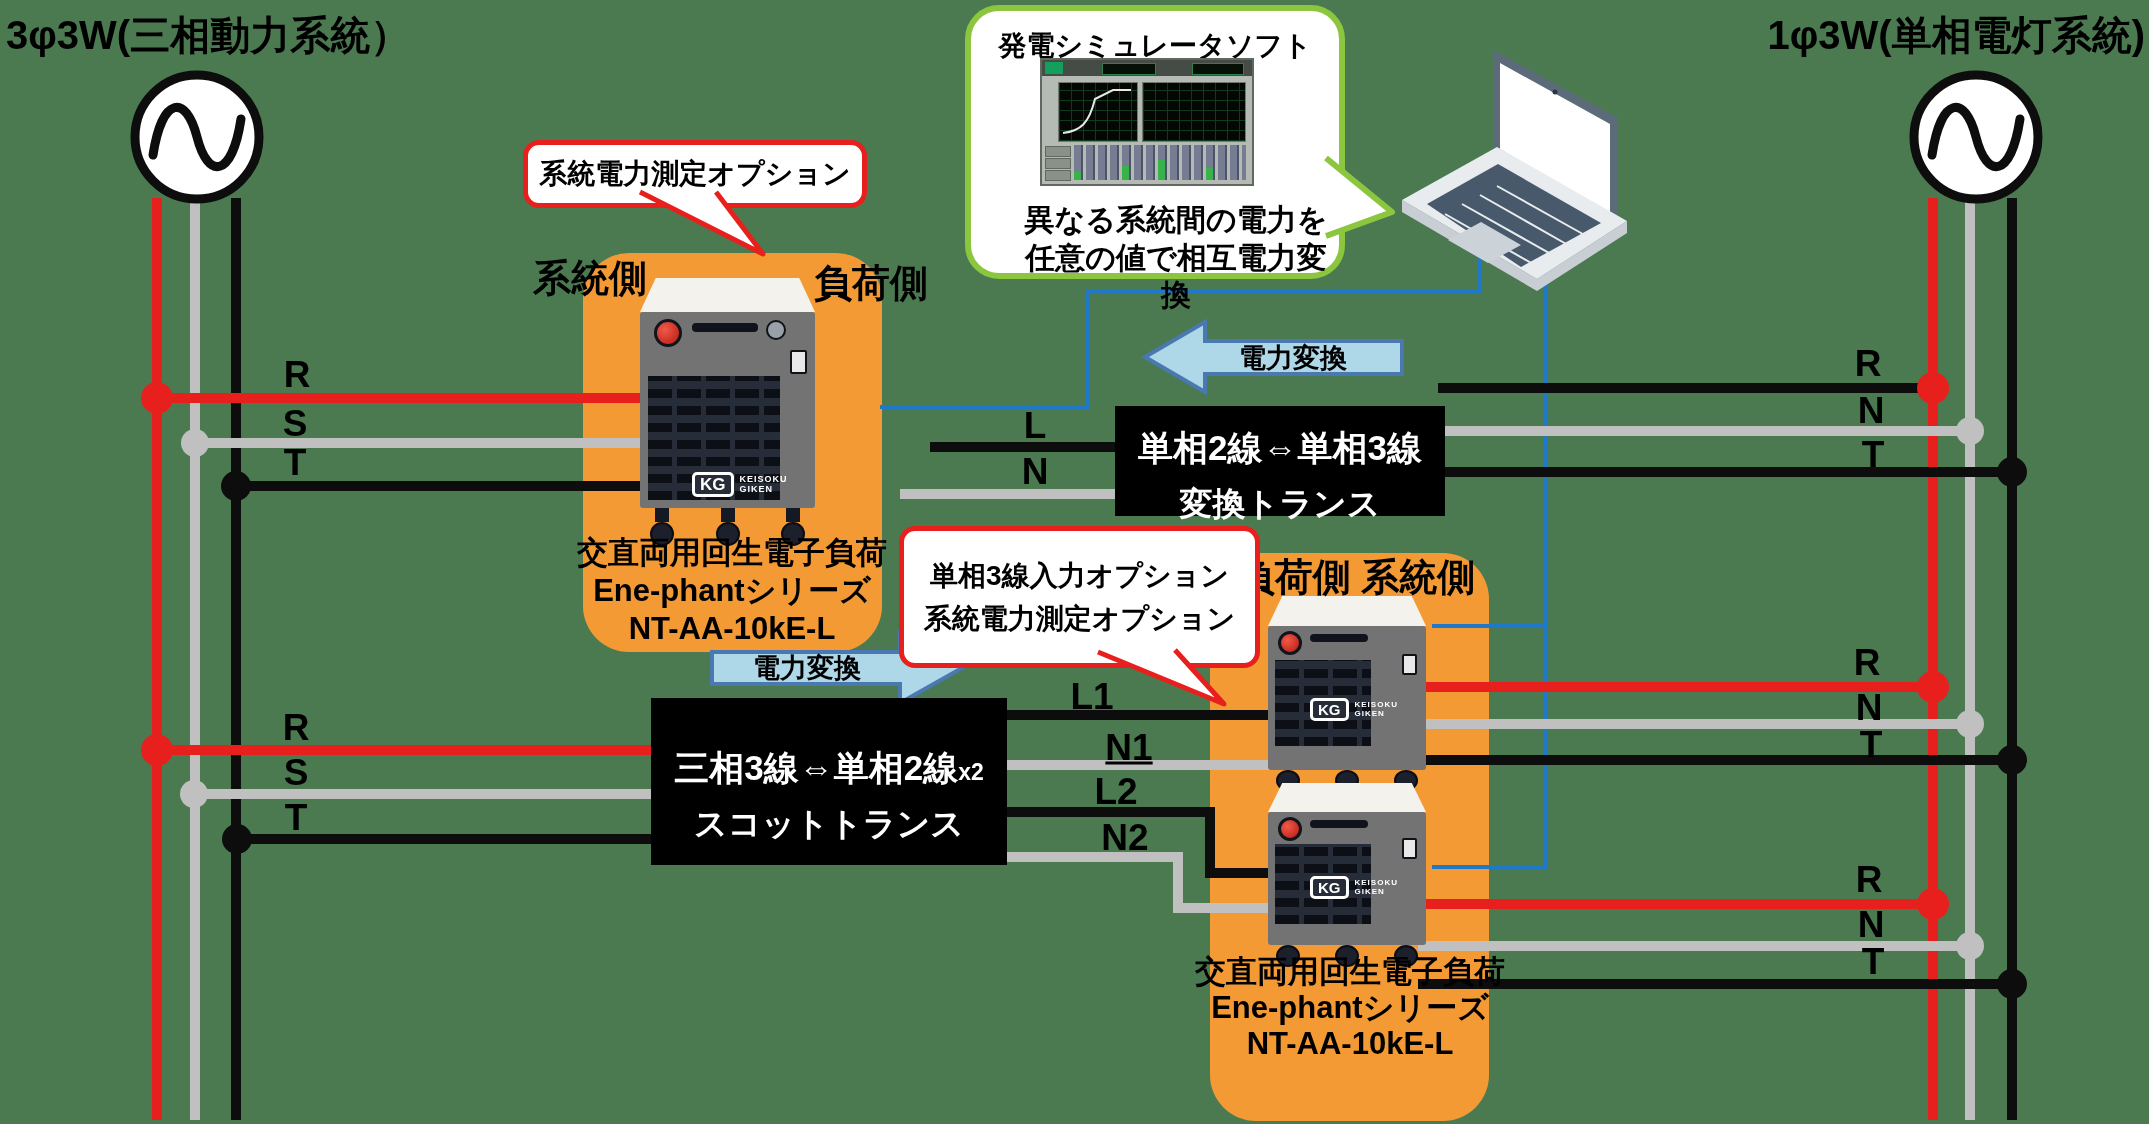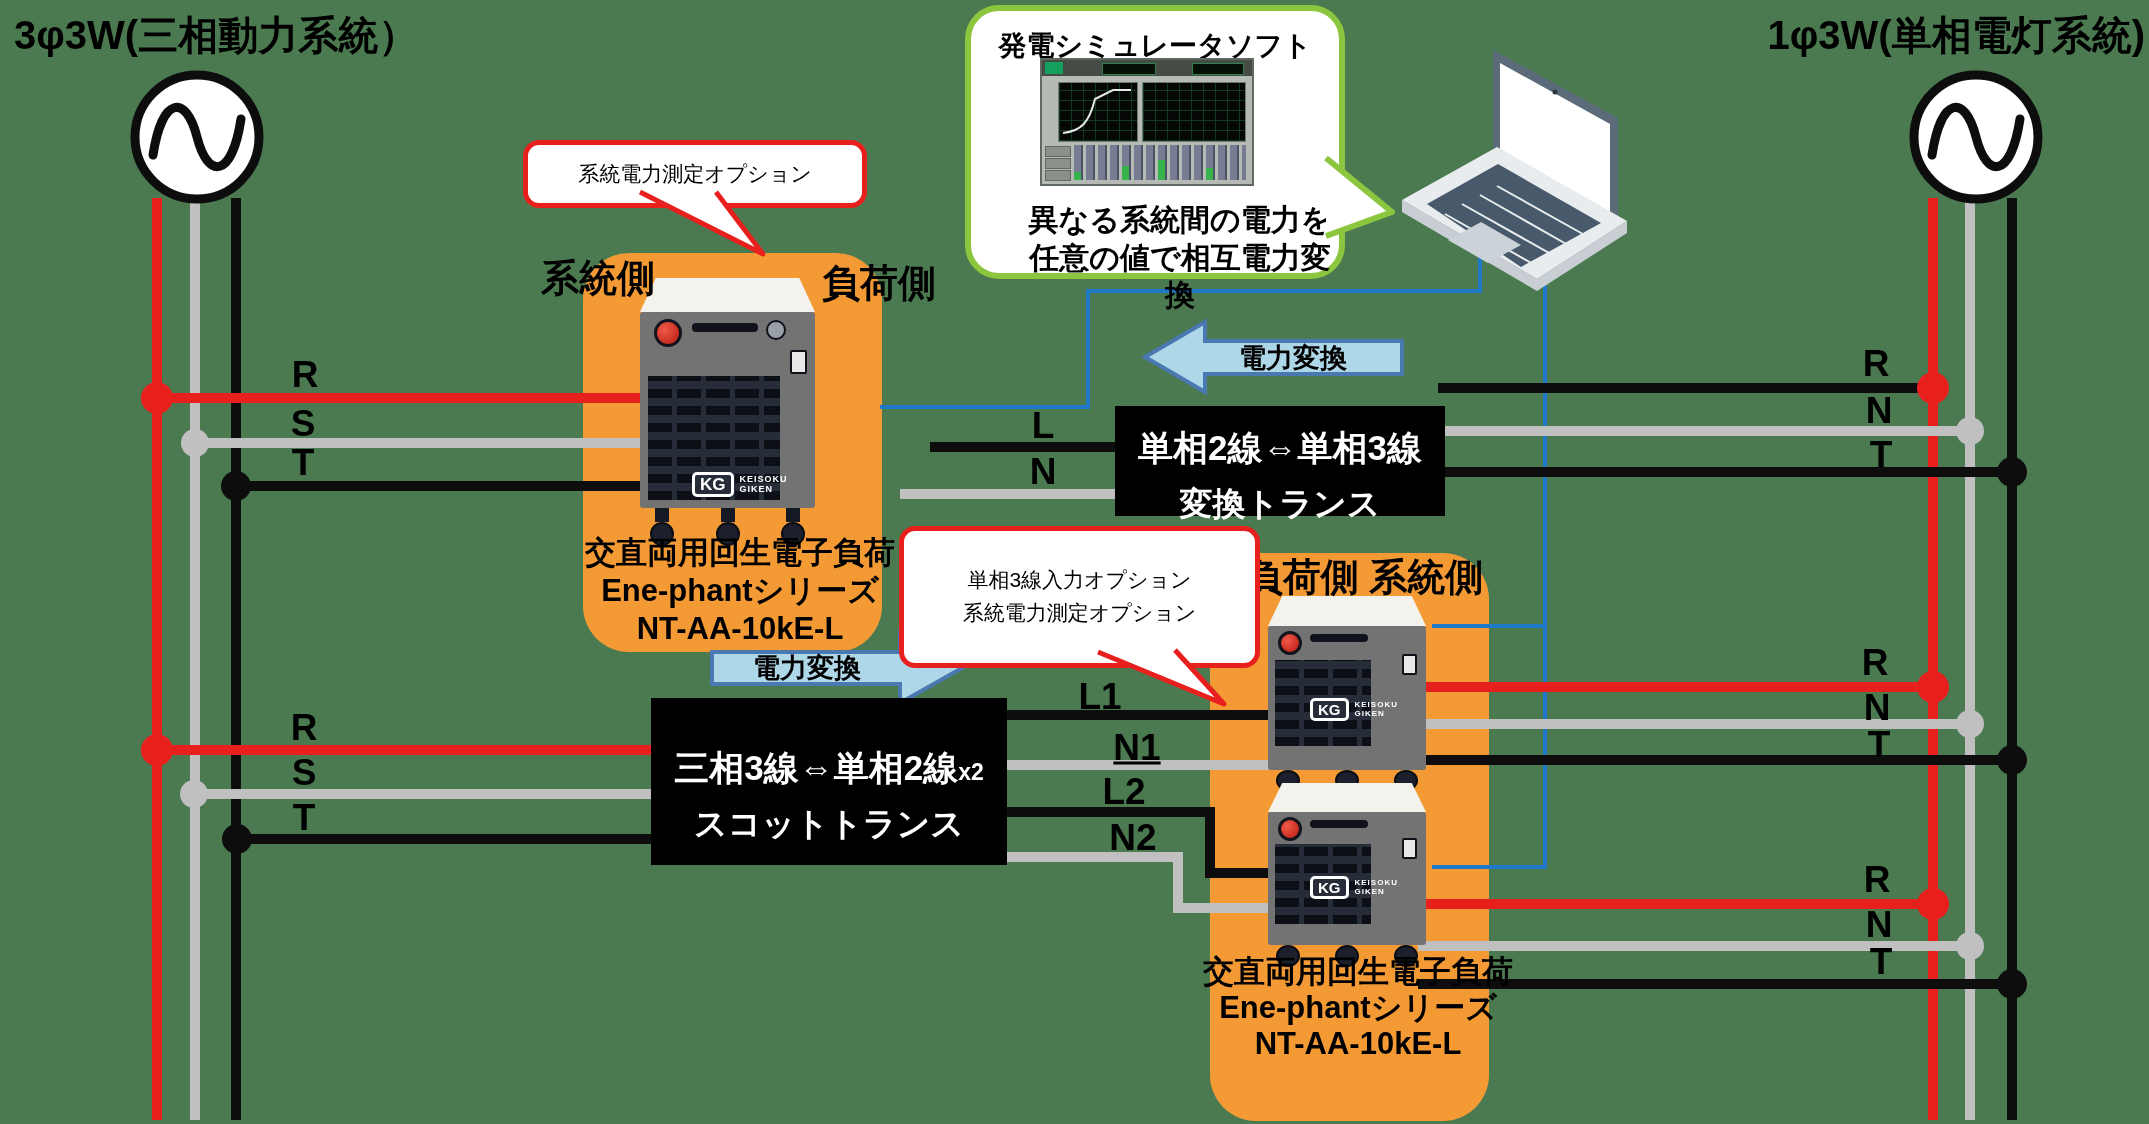--- a/index.html
+++ b/index.html
@@ -1,35 +1,35 @@
 <!DOCTYPE html>
 <html><head>
 <meta charset="utf-8">
 <style>
   html,body{margin:0;padding:0;background:#4b7a51;}
   #stage{position:relative;width:2149px;height:1124px;background:#4b7a51;overflow:hidden;
          font-family:"Liberation Sans","DejaVu Sans",sans-serif;color:#000;}
-  .abs{position:absolute;margin-left:8px;}
+  .abs{position:absolute;}
   .panel{position:absolute;background:#f49a35;border-radius:46px;z-index:1;}
   svg.layer{position:absolute;left:0;top:0;z-index:2;pointer-events:none;}
   svg.overlay{z-index:5;}
   .z3{z-index:3;}
   .z4{z-index:4;}
   .title{font-size:40px;font-weight:bold;white-space:nowrap;}
   .sidelbl{font-size:38px;font-weight:bold;transform:translate(-50%,-50%);white-space:nowrap;}
   .wlbl{font-size:37px;font-weight:600;transform:translate(-50%,-50%);line-height:1;}
   .cap{font-size:31px;font-weight:bold;transform:translate(-50%,-50%);white-space:nowrap;}
   .blackbox{position:absolute;background:#000;color:#fff;text-align:center;
             display:flex;flex-direction:column;justify-content:center;gap:10px;}
   .blackbox .b1{font-size:35px;font-weight:bold;margin-top:29px;}
   .blackbox .b2{font-size:33px;font-weight:bold;}
   .blackbox .sub{font-size:23px;font-weight:bold;}
   .callout{position:absolute;background:#fff;border:5px solid #e8201d;border-radius:16px;
            display:flex;flex-direction:column;justify-content:center;text-align:center;}
-  .callout .c1{font-size:21px;font-weight:normal;line-height:1.55;}
+  .callout .c1{font-size:28px;font-weight:bold;line-height:1.55;}
   .bubble{position:absolute;background:#fff;border:6px solid #8cc63e;border-radius:34px;text-align:center;}
   .bubble .bt{font-size:28px;font-weight:600;margin-top:16px;}
   .bubble .bl{font-size:30px;font-weight:600;line-height:1.25;padding-left:42px;}
   .arrowlbl{font-size:27px;font-weight:bold;transform:translate(-50%,-50%);z-index:3;position:absolute;}
   
   .device{position:absolute;z-index:3;}
   .dev-top{position:absolute;left:0;right:0;background:#f3f2ed;
            clip-path:polygon(9% 0,91% 0,100% 100%,0 100%);}
   .dev-body{position:absolute;left:0;right:0;background:#737373;border-radius:3px;}
   .dev-btn{position:absolute;border-radius:50%;background:radial-gradient(circle at 35% 35%,#f05a4a,#b5190f);

